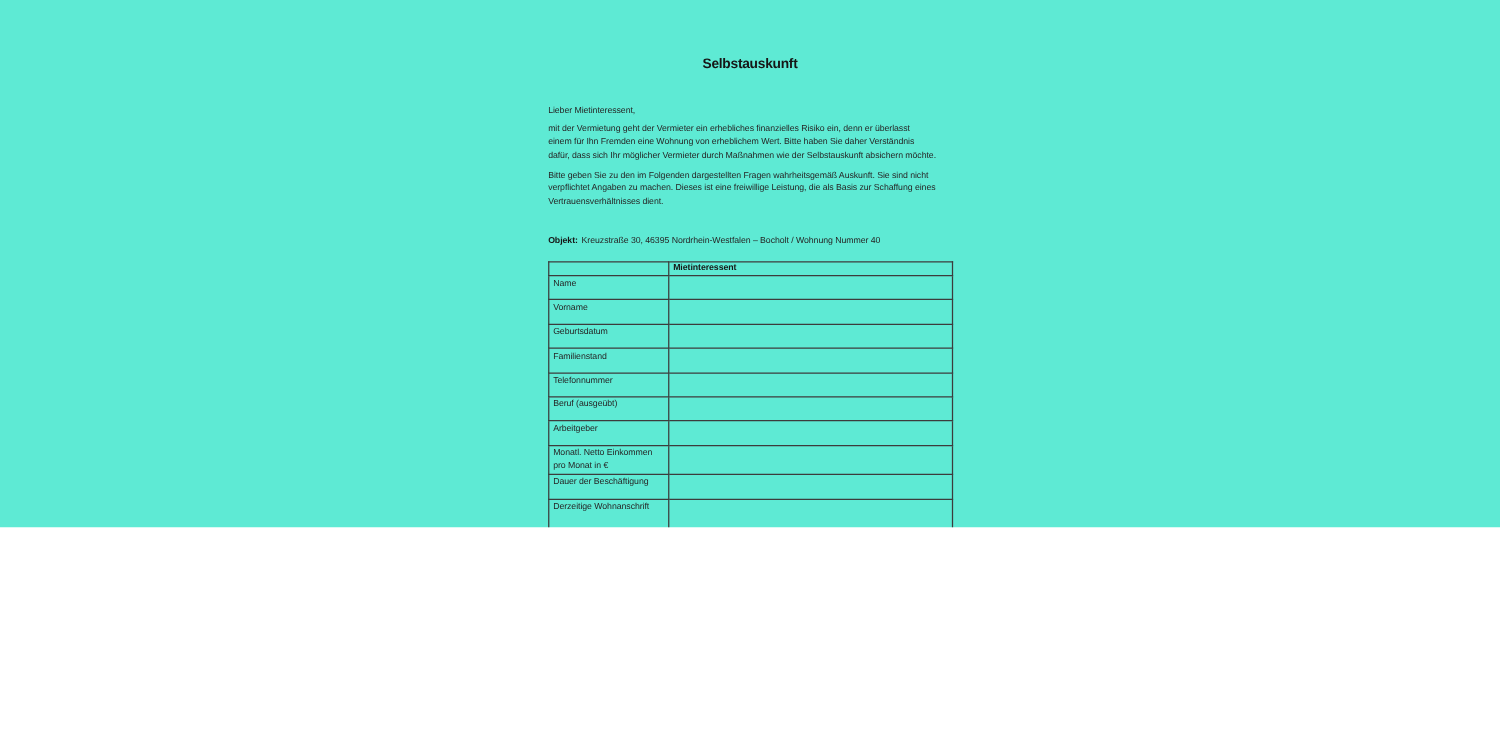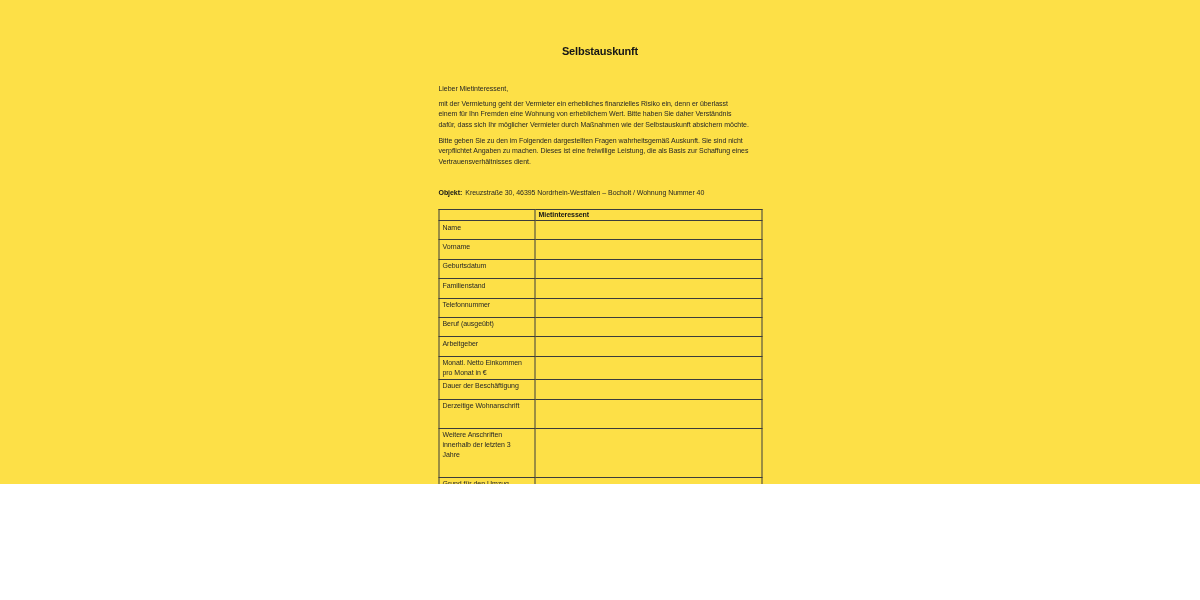--- a/index.html
+++ b/index.html
@@ -3,22 +3,22 @@
 <meta charset="utf-8">
 <style>
   html, body {
     margin: 0;
     padding: 0;
     background: #ffffff;
   }
   .canvas {
     position: relative;
     width: 1200px;
-    height: 484px;
-    background: #fde047;
+    height: 422px;
+    background: #5eead4;
     overflow: hidden;
     font-family: "Liberation Sans", sans-serif;
     color: #1f1f1f;
   }
   .doc {
     position: absolute;
     left: 50%;
     transform: translateX(-50%);
     top: 0;
     width: 323px;

